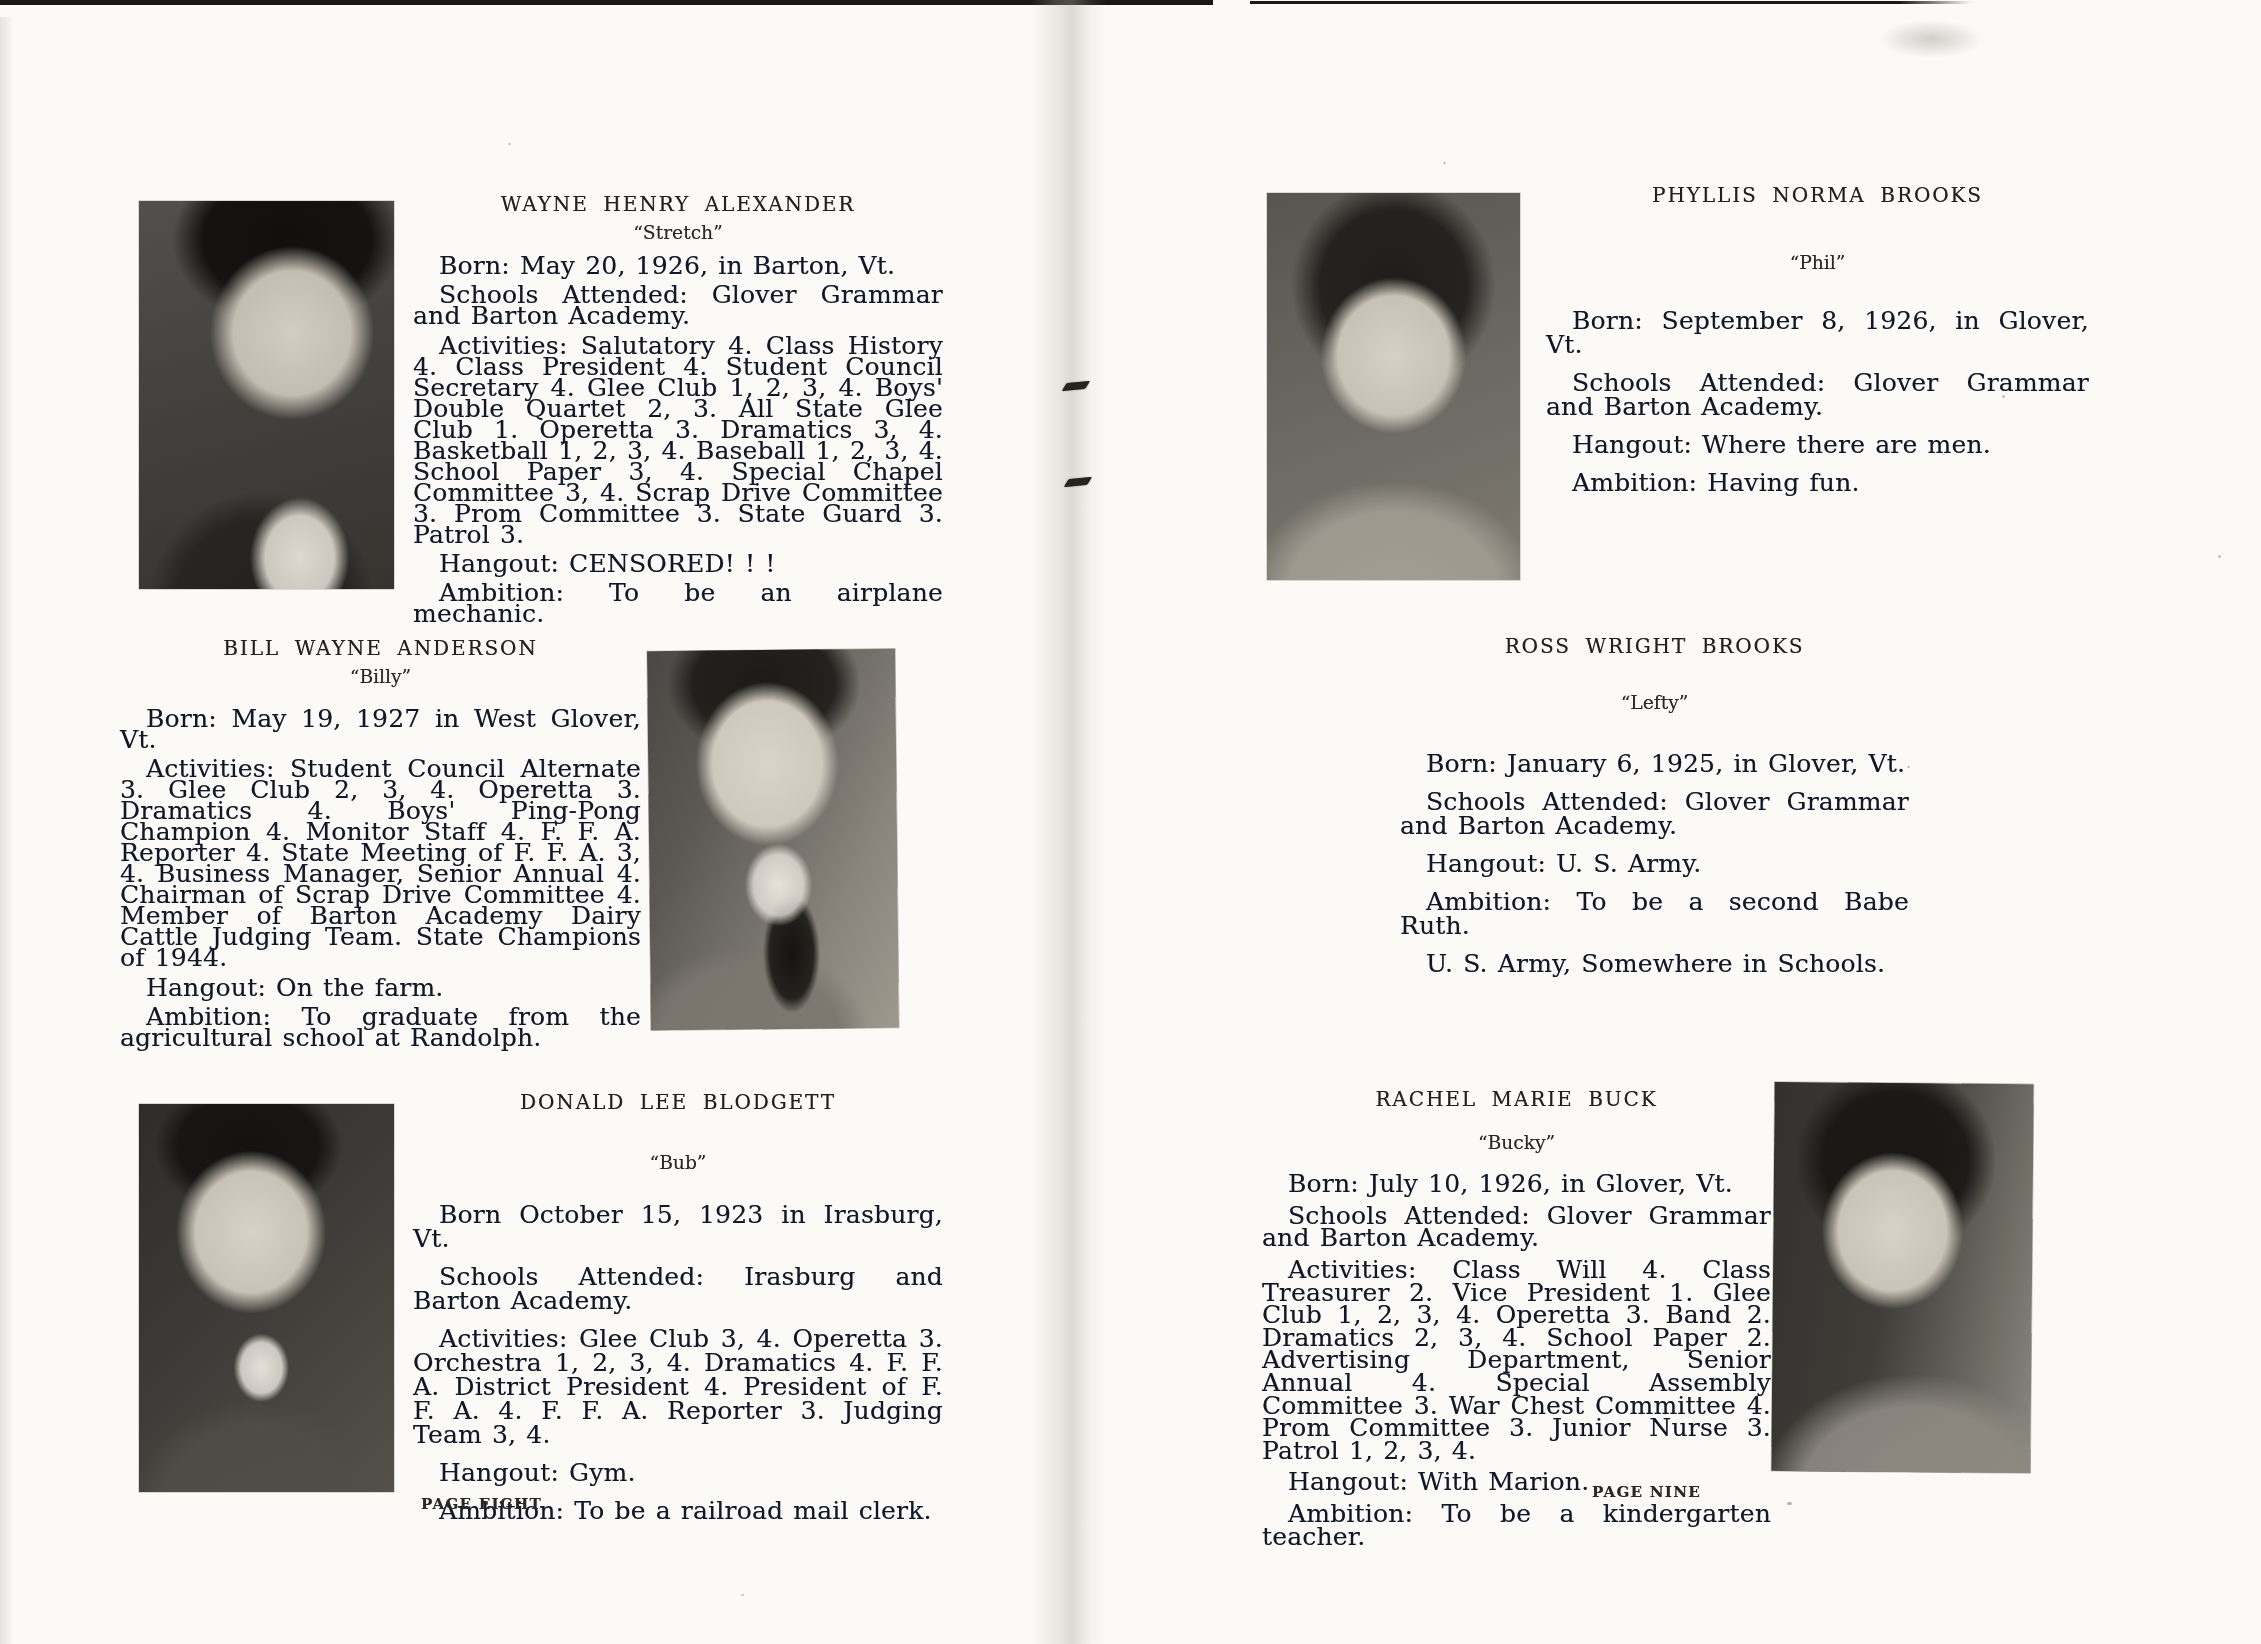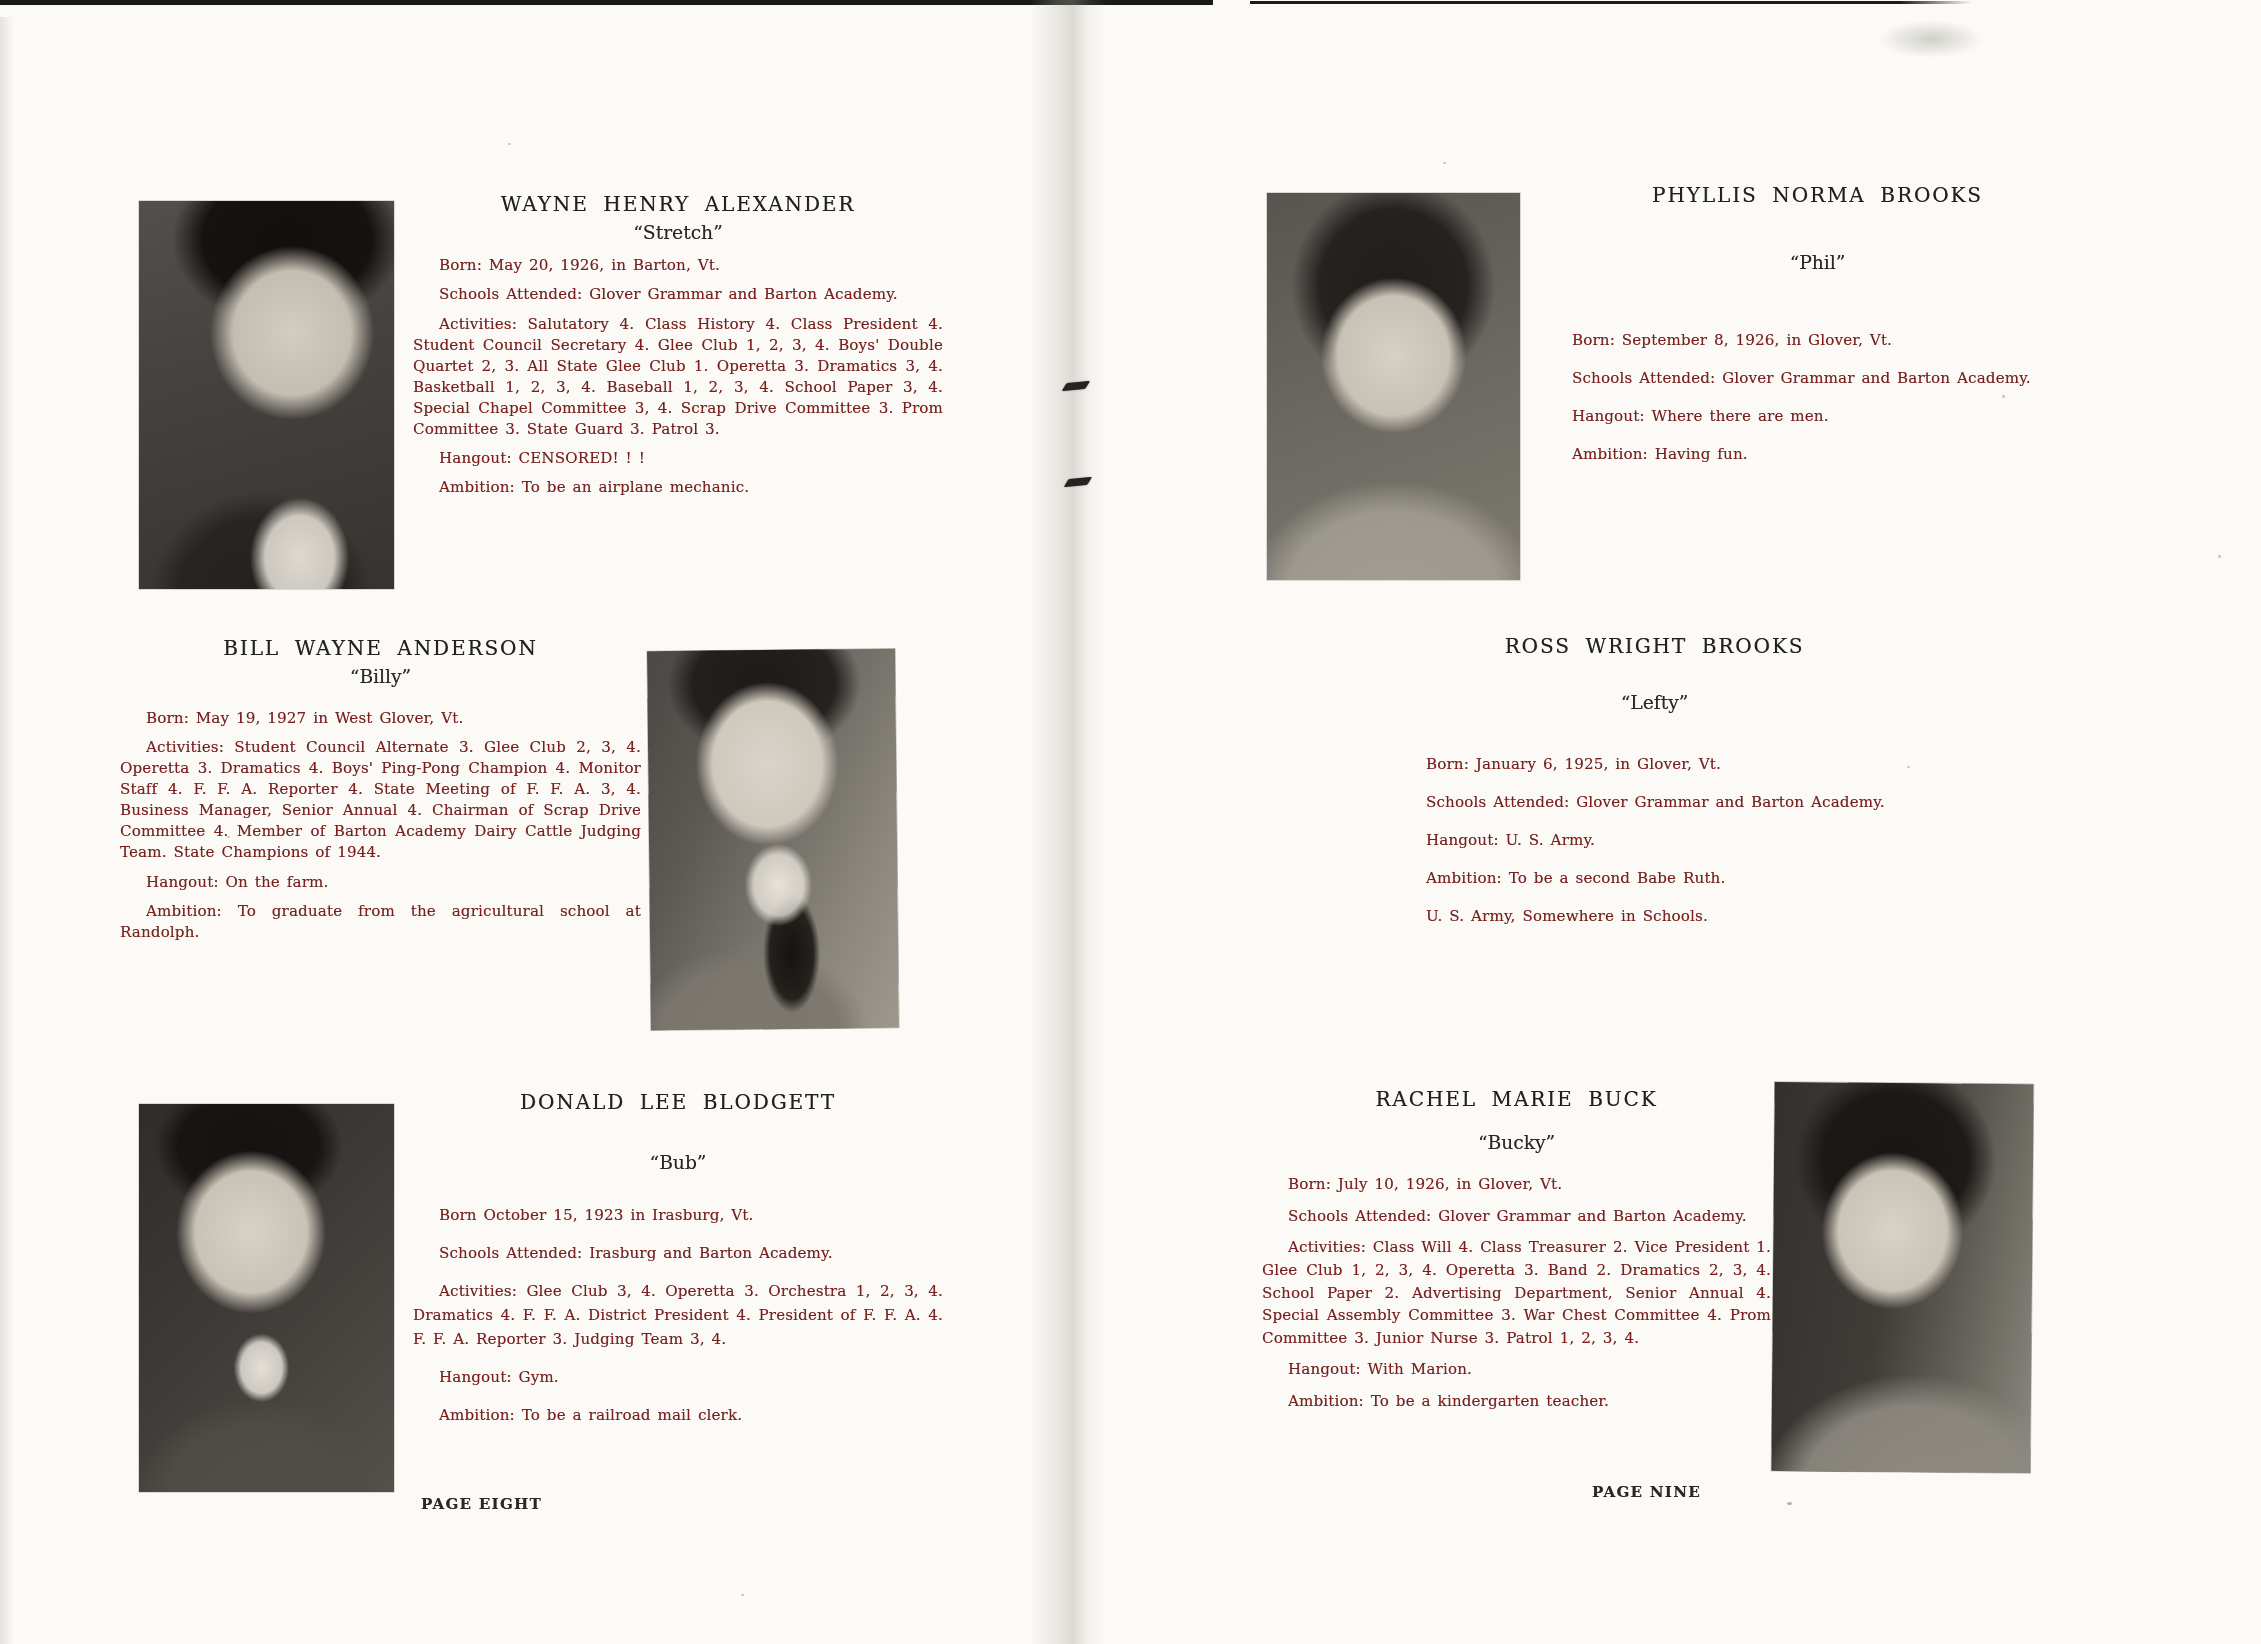--- a/index.html
+++ b/index.html
@@ -93,35 +93,35 @@
     font-weight:normal;font-size:20px;line-height:23px;
     letter-spacing:1.9px;word-spacing:6.4px;text-align:center;
     color:#21201d;text-shadow:0.3px 0.3px 0.5px rgba(50,48,44,0.55);
   }
   .entry .nick{
     font-size:18.7px;line-height:26px;text-align:center;
     color:#2a2824;text-shadow:0.2px 0.2px 0.5px rgba(50,48,44,0.5);
   }
   .entry .body p{
     margin:0 0 8.4px 0;
-    font-size:15px;line-height:21px;
+    font-size:25px;line-height:21px;
     letter-spacing:0.2px;word-spacing:1.9px;
     text-align:justify;text-indent:26px;
-    color:#7f1d1d;text-shadow:0.2px 0.2px 0.5px rgba(55,52,48,0.5);
+    color:#0f172a;text-shadow:0.2px 0.2px 0.5px rgba(55,52,48,0.5);
   }
   .entry.sparse .body p{line-height:24px;margin-bottom:14px;}
 
   .t-wayne{left:413px;top:193px;width:530px;}
   .t-wayne .nick{margin-top:3.9px;} .t-wayne .body{margin-top:9px;}
   .t-bill{left:120px;top:637px;width:521px;}
   .t-bill .nick{margin-top:3.9px;} .t-bill .body{margin-top:18px;}
   .t-donald{left:413px;top:1091px;width:530px;}
   .t-donald .nick{margin-top:36px;} .t-donald .body{margin-top:27px;}
   .t-phyllis{left:1546px;top:184px;width:543px;}
-  .t-phyllis .nick{margin-top:43px;} .t-phyllis .body{margin-top:52px;}
+  .t-phyllis .nick{margin-top:43px;} .t-phyllis .body{margin-top:33px;}
   .t-ross{left:1400px;top:635px;width:509px;}
   .t-ross .nick{margin-top:32px;} .t-ross .body{margin-top:36px;}
   .t-ross .body p{line-height:26px;margin-bottom:17px;}
   .t-rachel{left:1262px;top:1088px;width:509px;}
   .t-rachel .nick{margin-top:19.3px;} .t-rachel .body{margin-top:17px;}
   .t-rachel .body p{line-height:22.6px;margin-bottom:9px;}
 
   .footer{
     position:absolute;width:155px;text-align:center;
     font-weight:bold;font-size:15px;letter-spacing:1.3px;

